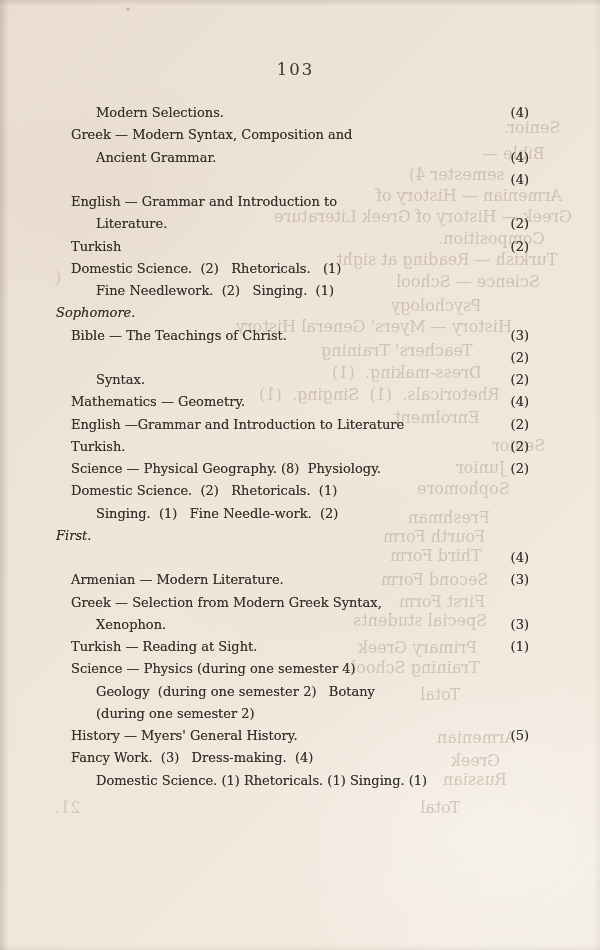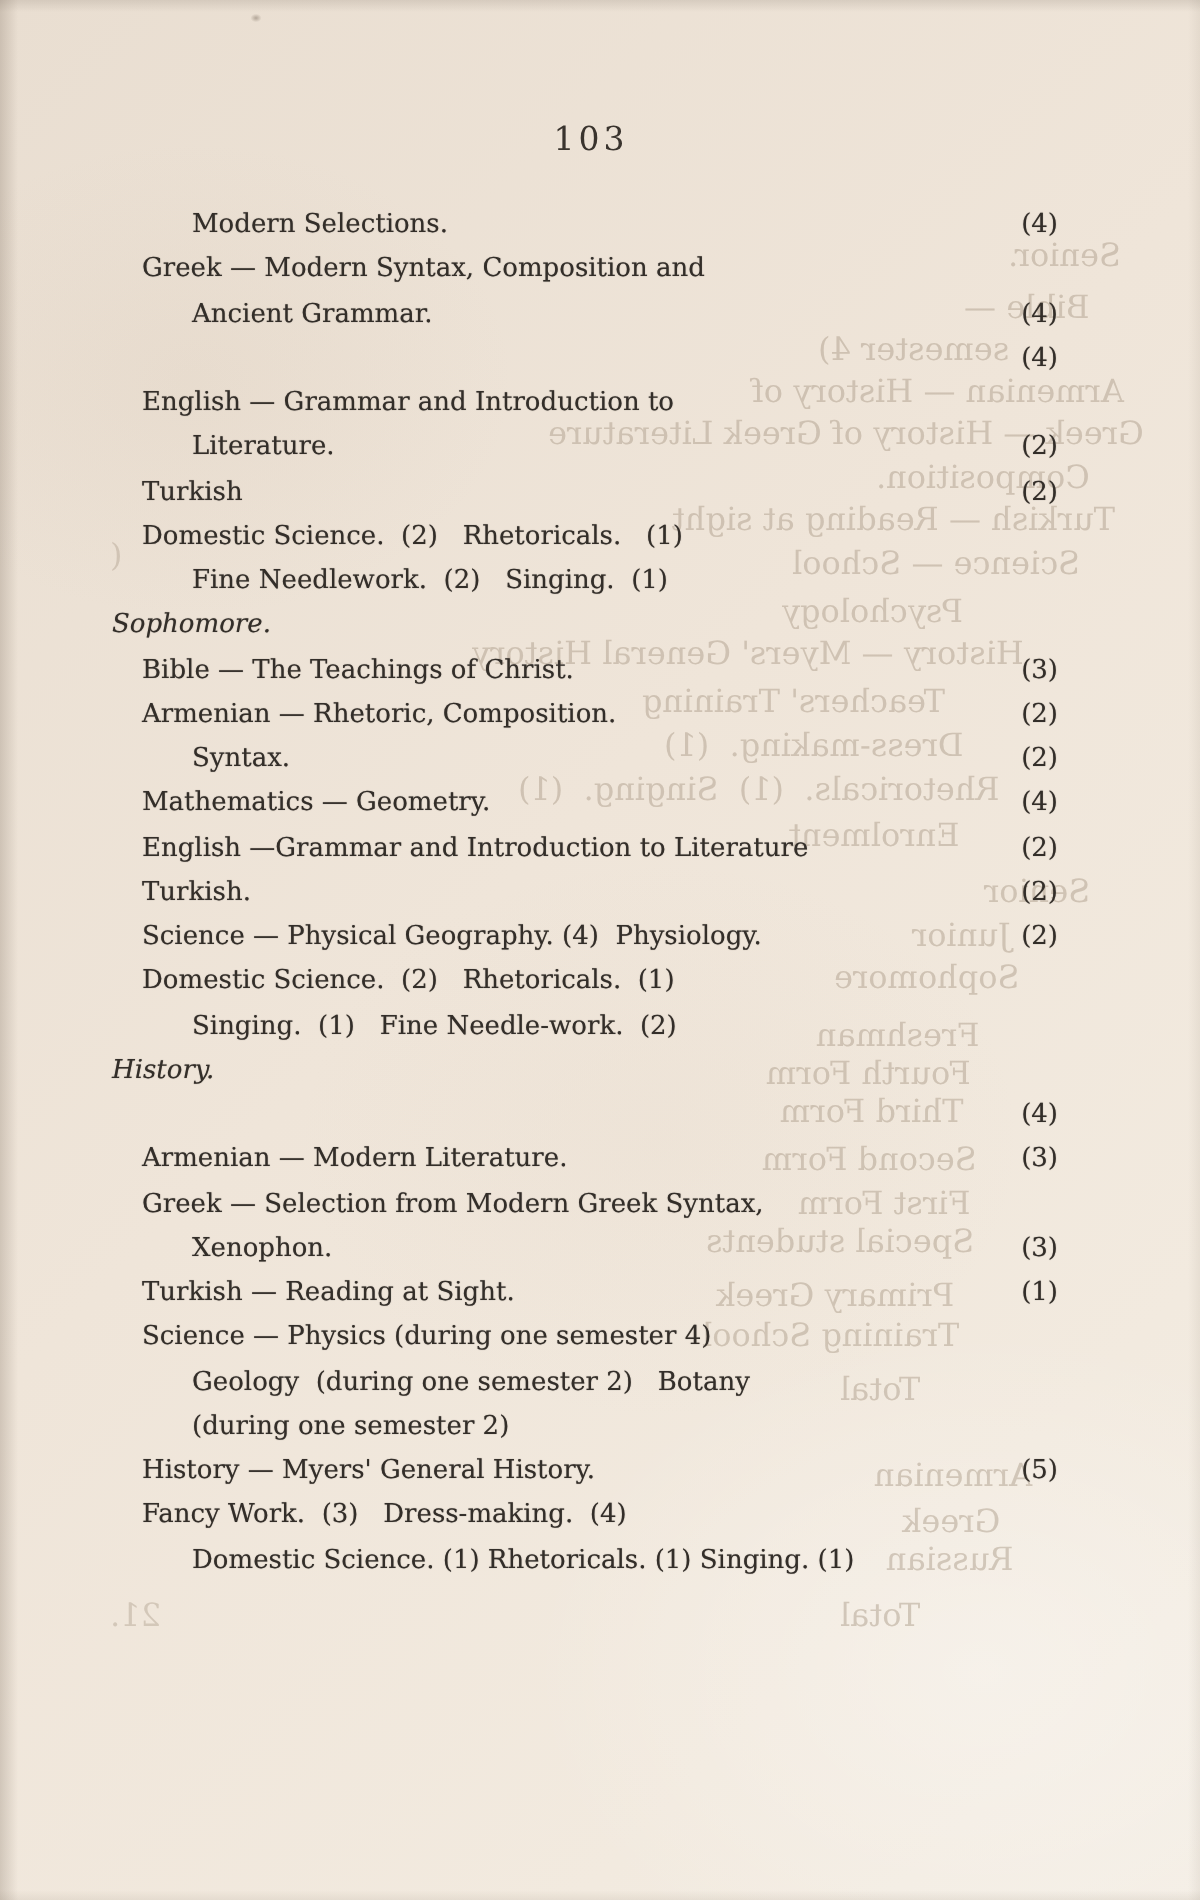--- a/index.html
+++ b/index.html
@@ -93,29 +93,29 @@
     <div class="line"><span class="t">Greek — Modern Syntax, Composition and</span></div>
     <div class="line ind1"><span class="t">Ancient Grammar.</span><span class="c">(4)</span></div>
     <div class="line"><span class="c">(4)</span></div>
     <div class="line"><span class="t">English — Grammar and Introduction to</span></div>
     <div class="line ind1"><span class="t">Literature.</span><span class="c">(2)</span></div>
     <div class="line"><span class="t">Turkish</span><span class="c">(2)</span></div>
     <div class="line"><span class="t">Domestic Science.  (2)   Rhetoricals.   (1)</span></div>
     <div class="line ind1"><span class="t">Fine Needlework.  (2)   Singing.  (1)</span></div>
     <div class="line heading"><span class="t">Sophomore.</span></div>
     <div class="line"><span class="t">Bible — The Teachings of Christ.</span><span class="c">(3)</span></div>
-    <div class="line"><span class="t">Armenian — Rhetoric, Composition.</span><span class="c">(2)</span></div>
+    <div class="line"><span class="c">(2)</span></div>
     <div class="line ind1"><span class="t">Syntax.</span><span class="c">(2)</span></div>
     <div class="line"><span class="t">Mathematics — Geometry.</span><span class="c">(4)</span></div>
     <div class="line"><span class="t">English —Grammar and Introduction to Literature</span><span class="c">(2)</span></div>
     <div class="line"><span class="t">Turkish.</span><span class="c">(2)</span></div>
-    <div class="line"><span class="t">Science — Physical Geography. (4)  Physiology.</span><span class="c">(2)</span></div>
+    <div class="line"><span class="t">Science — Physical Geography. (8)  Physiology.</span><span class="c">(2)</span></div>
     <div class="line"><span class="t">Domestic Science.  (2)   Rhetoricals.  (1)</span></div>
     <div class="line ind1"><span class="t">Singing.  (1)   Fine Needle-work.  (2)</span></div>
-    <div class="line heading"><span class="t">History.</span></div>
+    <div class="line heading"><span class="t">First.</span></div>
     <div class="line"><span class="c">(4)</span></div>
     <div class="line"><span class="t">Armenian — Modern Literature.</span><span class="c">(3)</span></div>
     <div class="line"><span class="t">Greek — Selection from Modern Greek Syntax,</span></div>
     <div class="line ind1"><span class="t">Xenophon.</span><span class="c">(3)</span></div>
     <div class="line"><span class="t">Turkish — Reading at Sight.</span><span class="c">(1)</span></div>
     <div class="line"><span class="t">Science — Physics (during one semester 4)</span></div>
     <div class="line ind1"><span class="t">Geology  (during one semester 2)   Botany</span></div>
     <div class="line ind1"><span class="t">(during one semester 2)</span></div>
     <div class="line"><span class="t">History — Myers' General History.</span><span class="c">(5)</span></div>
     <div class="line"><span class="t">Fancy Work.  (3)   Dress-making.  (4)</span></div>

